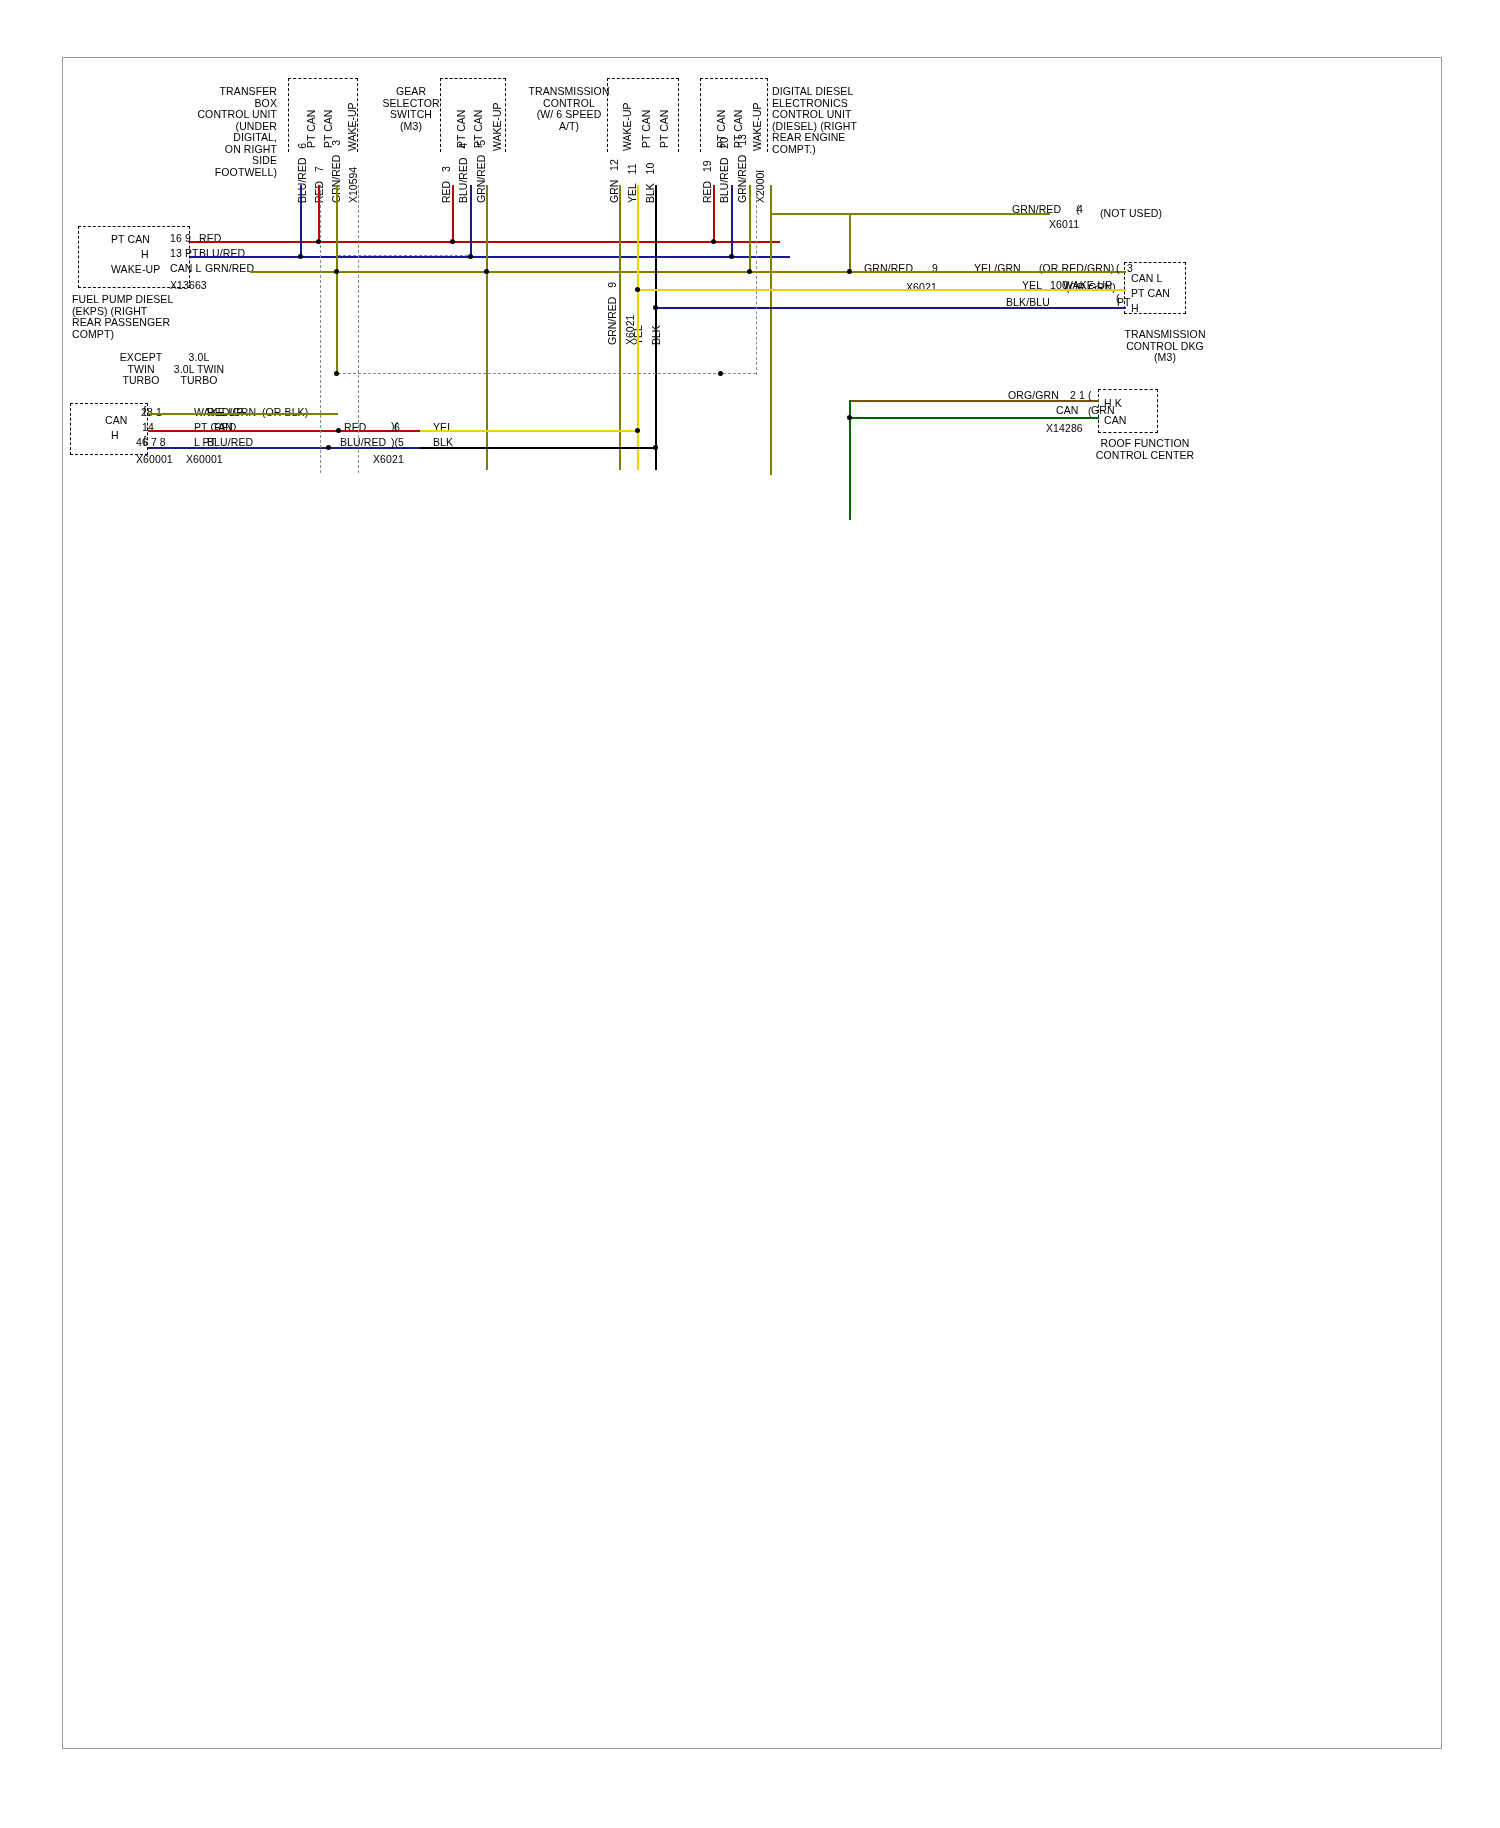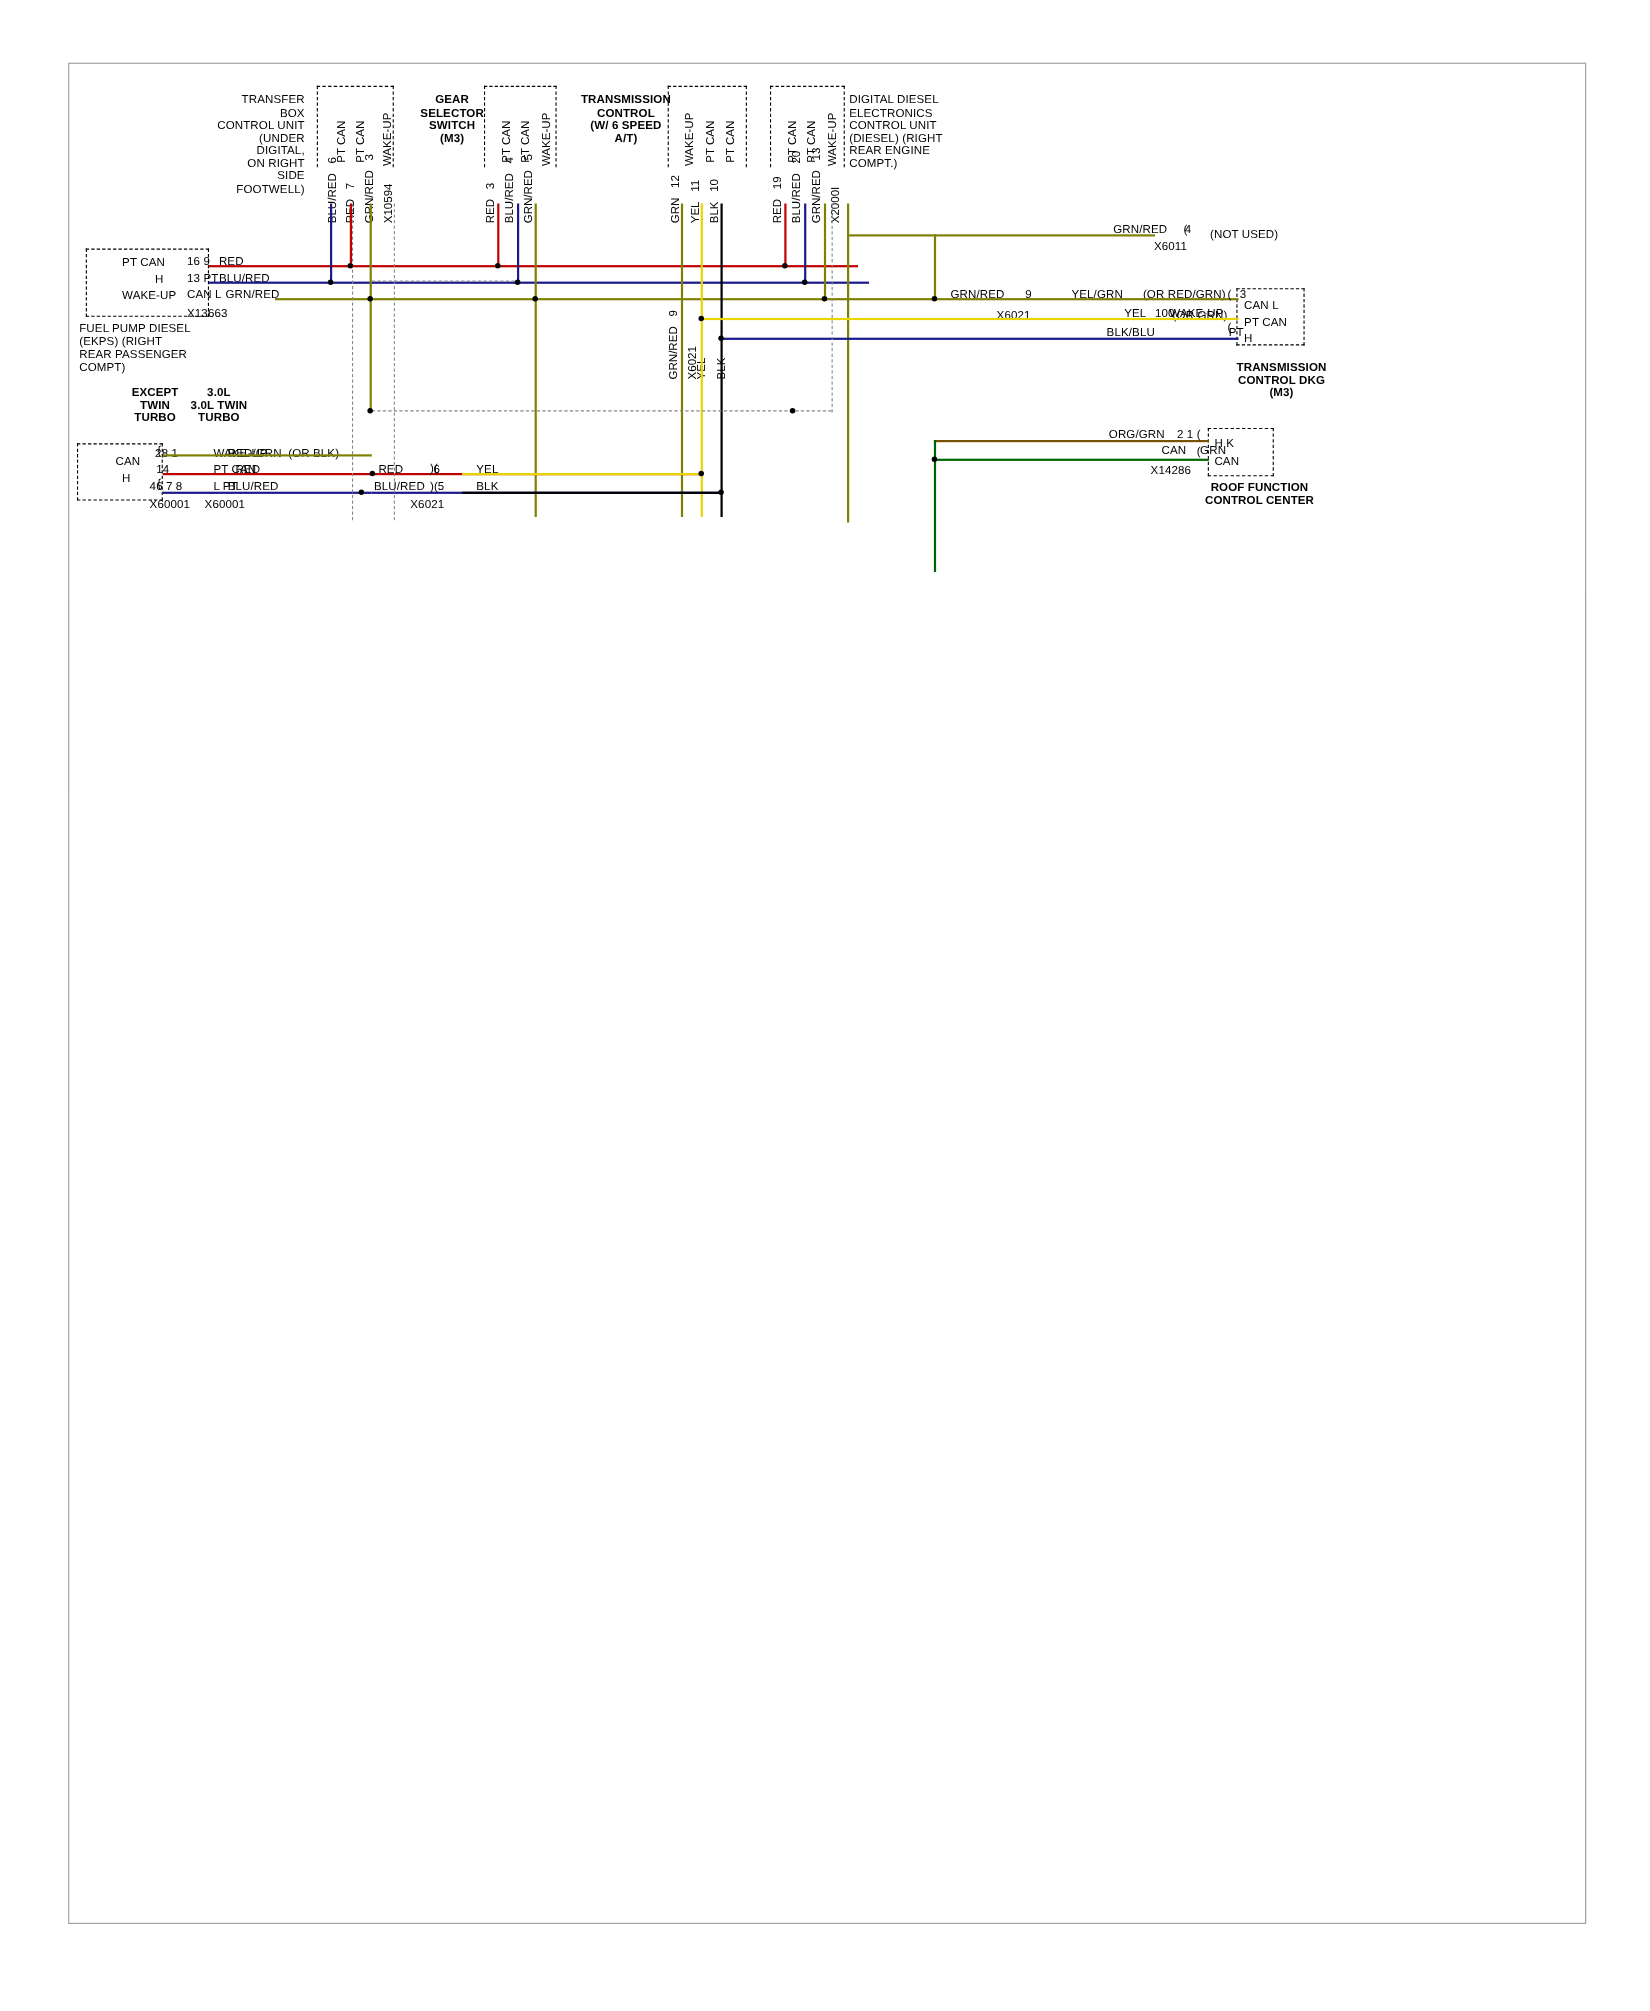--- a/index.html
+++ b/index.html
@@ -1,21 +1,21 @@
 <!DOCTYPE html>
 <html><head>
 <meta charset="utf-8">
 <style>
   html,body{margin:0;padding:0;background:#ffffff;}
   body{width:1500px;height:1828px;position:relative;font-family:"Liberation Sans",sans-serif;}
   .sheet{position:absolute;left:0;top:0;width:1500px;height:1828px;background:#fff;}
   .frame{position:absolute;left:62px;top:57px;width:1380px;height:1692px;border:1px solid #9a9a9a;box-sizing:border-box;background:#fff;}
   
   .lbl{position:absolute;font-size:10.5px;line-height:11.5px;color:#000;white-space:pre;letter-spacing:0.1px;}
-  .lbl.c{text-align:center;font-weight:bold;}
+  .lbl.c{text-align:center;}
   .lbl.r{text-align:right;}
   .vlbl{position:absolute;font-size:10.5px;line-height:11px;color:#000;white-space:nowrap;transform-origin:0 0;transform:rotate(-90deg);}
   .box{position:absolute;border:1px dashed #000;box-sizing:border-box;}
   .wire{position:absolute;background:#000;}
   .h{height:1.6px;}
   .v{width:1.6px;}
   .dot{position:absolute;width:5px;height:5px;border-radius:50%;background:#000;}
   .conn{position:absolute;font-size:10.5px;color:#000;}
   
   .ghost{position:absolute;left:0;top:0;width:100%;height:100%;opacity:0.16;}

